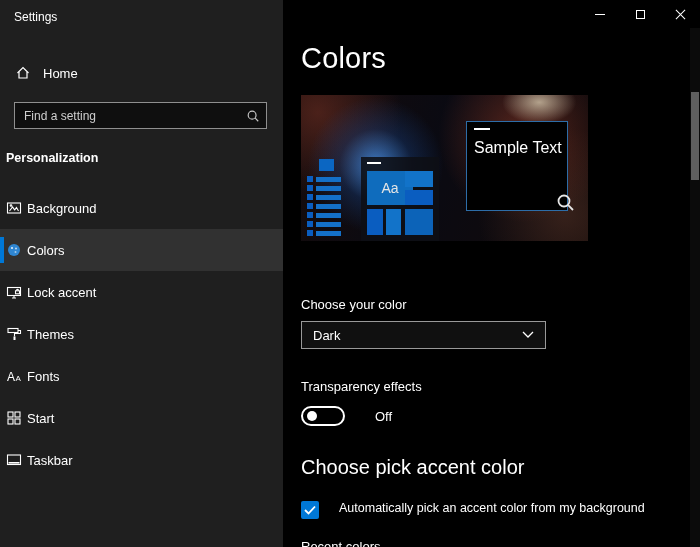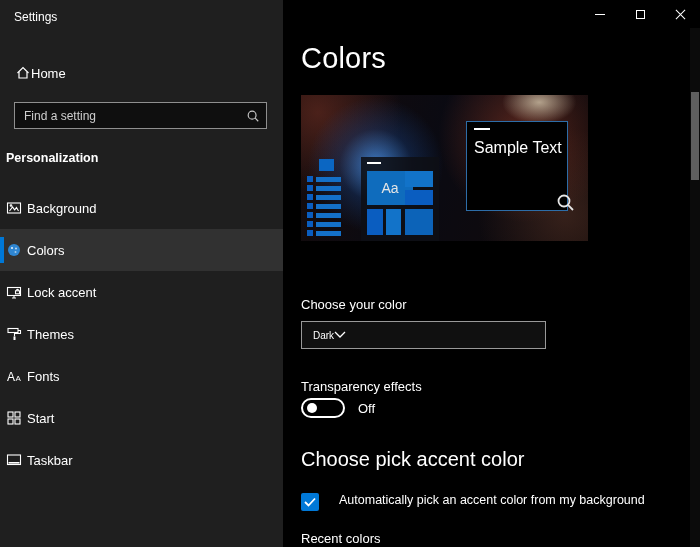--- a/index.html
+++ b/index.html
@@ -15,21 +15,21 @@
   
   .sidebar {
     width: 283px; height: 100%;
     background: #1f1f1f;
     flex: none;
     position: relative;
   }
   .app-title { font-size: 12px; padding: 10px 0 0 14px; color: #fff; }
   .home-item {
     margin-top: 30px; height: 38px;
-    display: flex; align-items: center; gap: 0;
+    display: flex; align-items: center; gap: 12px;
     padding-left: 15px; font-size: 13px; cursor: default;
   }
   .searchbox {
     margin: 10px 14px 0 14px;
     width: 253px; height: 27px;
     background: #0f0f0f;
     border: 1px solid #8f8f8f;
     display: flex; align-items: center;
   }
   .searchbox input {
@@ -101,25 +101,25 @@
   }
   .pv-sample .pv-dash { position: absolute; top: 6px; left: 7px; width: 16px; height: 2px; background: #fff; }
   .pv-sample-text { position: absolute; top: 17px; left: 7px; font-size: 16px; color: #fff; }
   .pv-mag { position: absolute; right: 12px; top: 98px; }
 
   
   .field-label { margin-top: 56px; font-size: 13px; }
   .dropdown {
     margin-top: 9px; width: 245px; height: 28px;
     background: #101010; border: 1px solid #999;
-    display: flex; align-items: center; 
-    padding: 0 11px; font-size: 10px; cursor: default;
+    display: flex; align-items: center; justify-content: space-between;
+    padding: 0 11px; font-size: 13px; cursor: default;
   }
   .field-label-2 { margin-top: 30px; font-size: 13px; }
-  .toggle-row { margin-top: 4px; display: flex; align-items: center; gap: 13px; }
+  .toggle-row { margin-top: 12px; display: flex; align-items: center; gap: 30px; }
   .toggle {
     width: 44px; height: 20px; border: 2px solid #fff; border-radius: 10px;
     position: relative; cursor: default; flex: none;
   }
   .toggle .knob { position: absolute; left: 4px; top: 3px; width: 10px; height: 10px; border-radius: 50%; background: #fff; }
   .toggle-state { font-size: 13px; }
 
   .section-heading { margin-top: 30px; font-size: 20px; font-weight: 400; }
 
   .checkbox-row { margin-top: 22px; display: flex; gap: 20px; }

